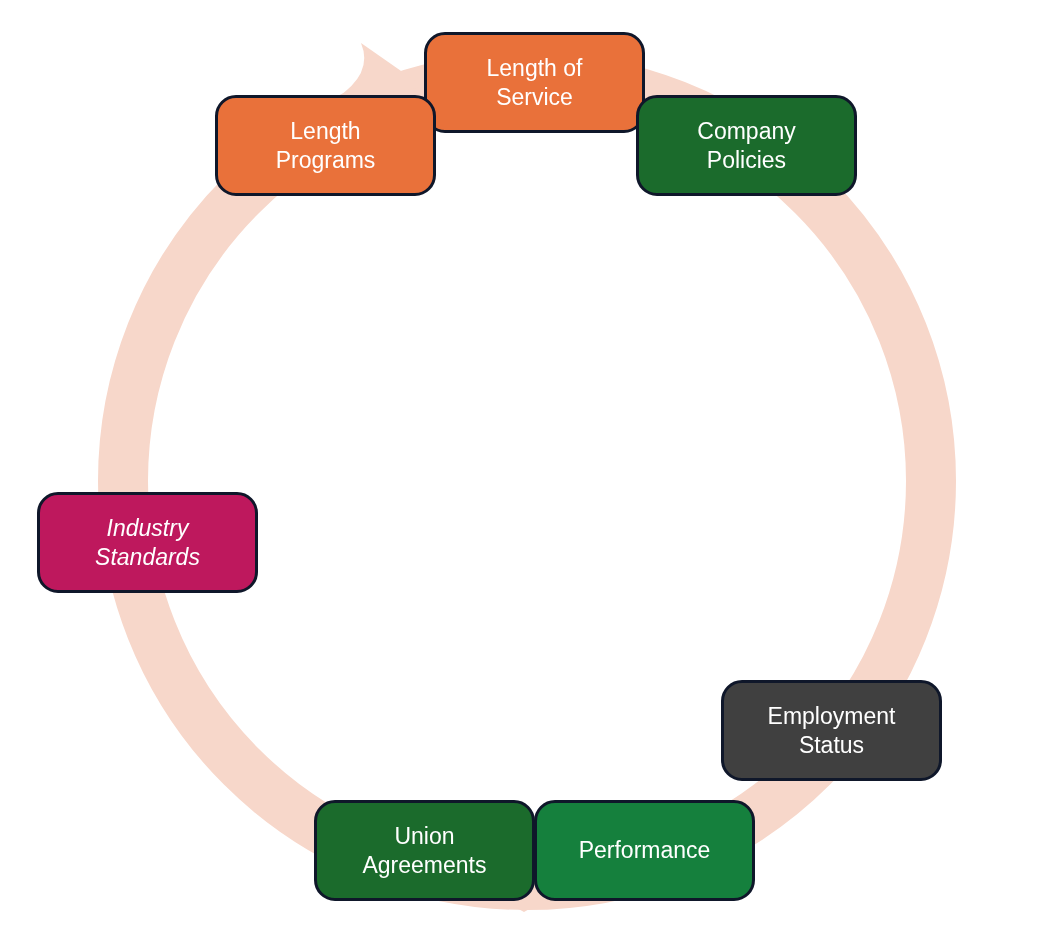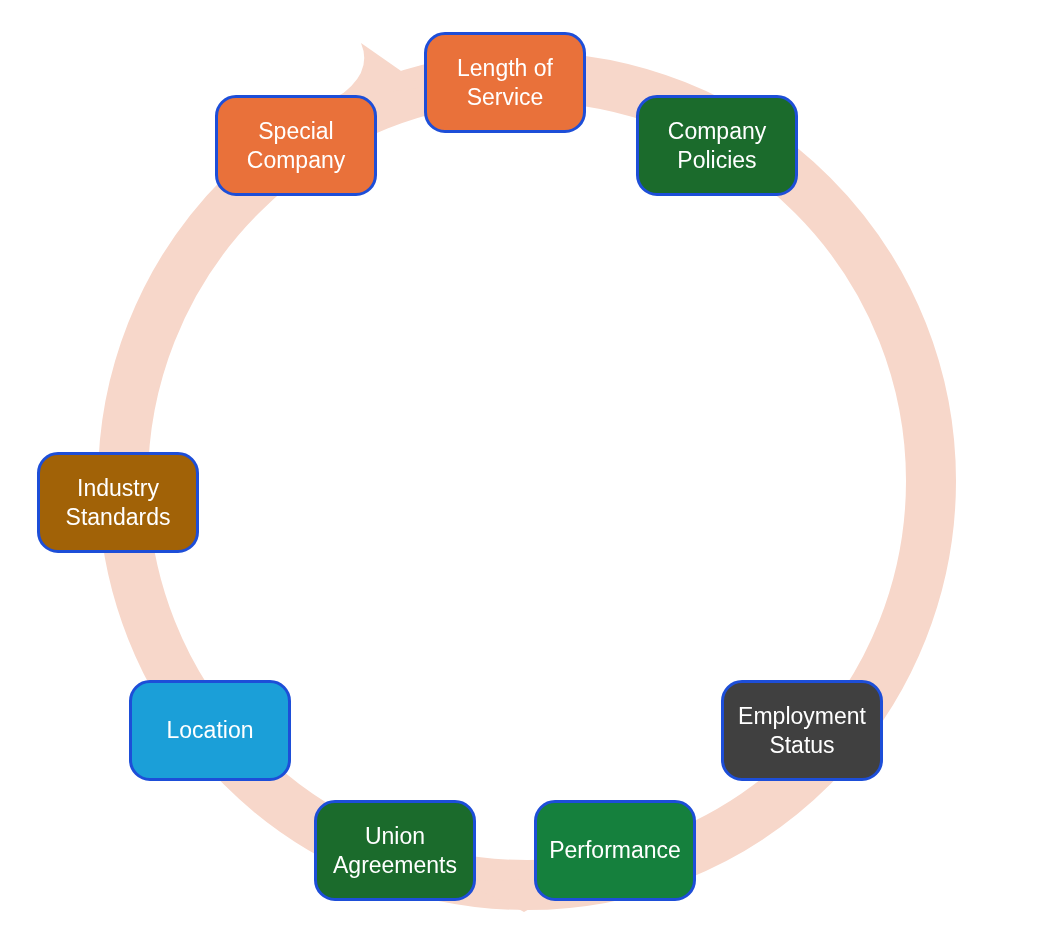--- a/index.html
+++ b/index.html
@@ -11,24 +11,24 @@
     overflow: hidden;
     font-family: "Liberation Sans", sans-serif;
   }
   .ring-svg {
     position: absolute;
     left: 0; top: 0;
     width: 1051px; height: 937px;
   }
   .node {
     position: absolute;
-    width: 162px;
+    width: 221px;
     height: 101px;
     box-sizing: border-box;
-    border: 3px solid #1d4ed8;
+    border: 3px solid #0f172a;
     border-radius: 21px;
     display: flex;
     align-items: center;
     justify-content: center;
     text-align: center;
     color: #ffffff;
     font-size: 23px;
     line-height: 1.26;
     padding: 0 28px;
   }
@@ -42,17 +42,16 @@
     <circle cx="527" cy="481" r="404" fill="none" stroke-width="50" stroke="#F7D7CA"></circle>
     <path d="M 424 87 L 361 43 Q 374 74 335 99 Z" fill="#F7D7CA"></path>
     <path d="M 443 881 L 652 878 Q 566 886 524 912 Q 482 888 443 881 Z" fill="#F7D7CA"></path>
   </svg>
 
   <div class="node" style="left: 424px; top: 32px; background: rgb(233, 113, 58); color: rgb(255, 255, 255);">Length of Service</div>
   <div class="node" style="left: 636px; top: 95px; background: rgb(27, 107, 44); color: rgb(255, 255, 255);">Company Policies</div>
   <div class="node" style="left: 721px; top: 680px; background: #404040; color: rgb(255, 255, 255);">Employment Status</div>
   <div class="node" style="left: 534px; top: 800px; background: #15803d; color: rgb(255, 255, 255);">Performance</div>
   <div class="node" style="left: 314px; top: 800px; background: rgb(27, 107, 44); color: rgb(255, 255, 255);">Union Agreements</div>
-  <div class="node" style="left: 129px; top: 680px; background: rgb(27, 159, 216); color: rgb(255, 255, 255);">Location</div>
-  <div class="node" style="left: 37px; top: 452px; background: #a16207; color: rgb(255, 255, 255);">Industry Standards</div>
-  <div class="node" style="left: 215px; top: 95px; background: rgb(233, 113, 58); color: rgb(255, 255, 255);">Special Company</div>
+  <div class="node" style="left: 37px; top: 492px; background: #be185d; color: rgb(255, 255, 255); font-style: italic;">Industry Standards</div>
+  <div class="node" style="left: 215px; top: 95px; background: rgb(233, 113, 58); color: rgb(255, 255, 255);">Length Programs</div>
 
 </div>
 
 </body></html>

